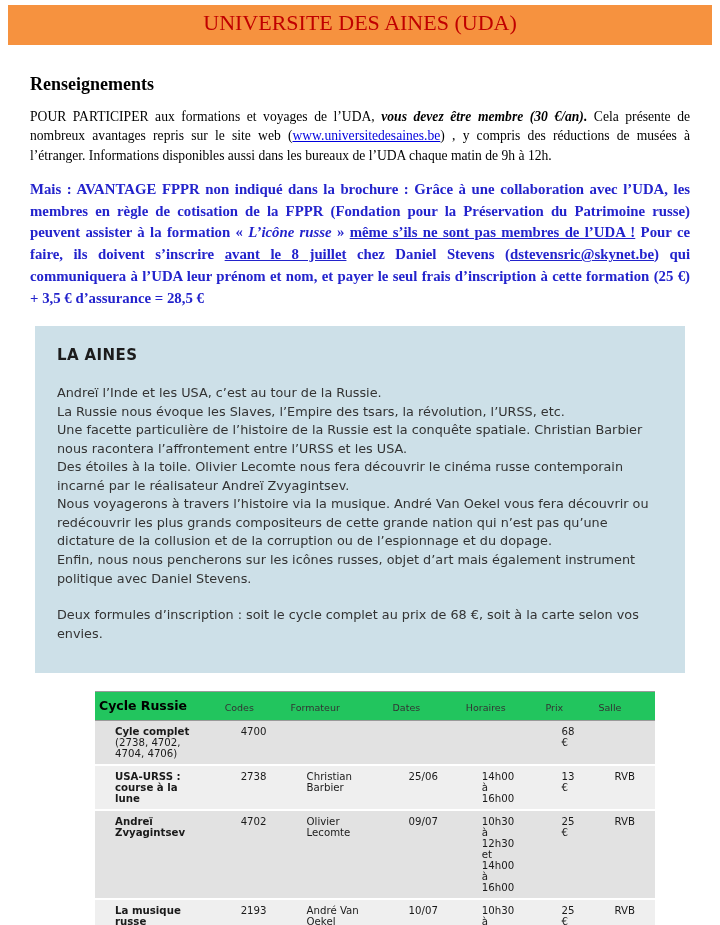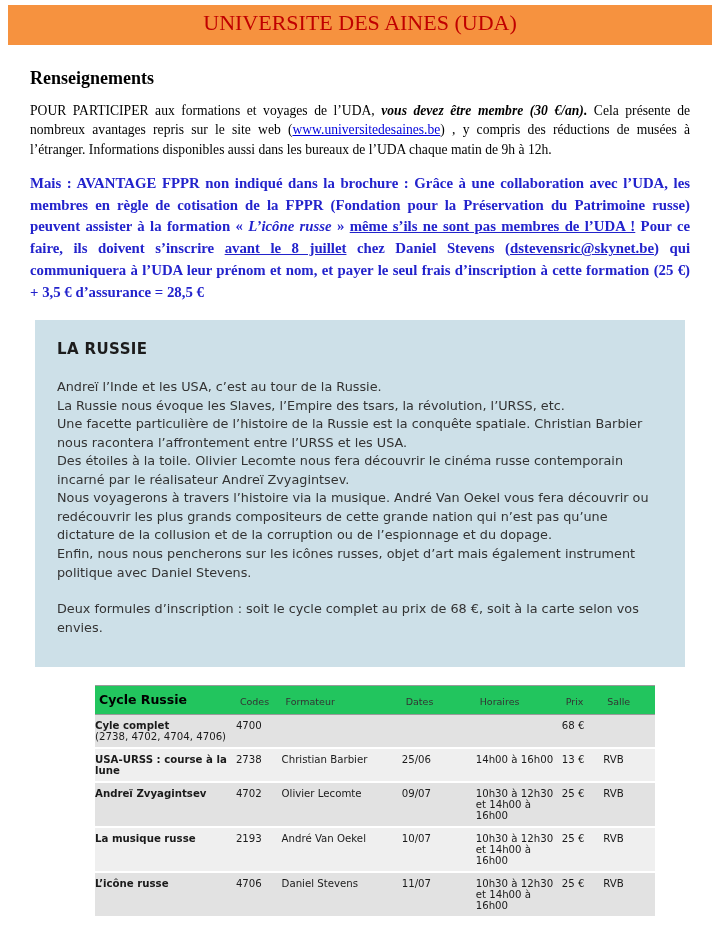--- a/index.html
+++ b/index.html
@@ -13,21 +13,21 @@
     margin:5px 8px 0 8px;
     background:#F6923F;
     text-align:center;
     padding:4px 0 7px 0;
   }
   .banner-title { font-size:22px; font-weight:normal; color:#C00000; line-height:1.3; }
   .banner-subtitle { font-size:21px; font-weight:bold; color:#FFF200; line-height:1.25; }
 
   .content { padding:0 30px; }
 
-  .section-title { font-size:18px; font-weight:bold; margin-top:23px; }
+  .section-title { font-size:18px; font-weight:bold; margin-top:29px; }
 
   .intro {
     margin-top:12px; font-size:13.6px; line-height:1.45; text-align:justify;
   }
   .bold-italic { font-weight:bold; font-style:italic; }
   a.web-link { color:#0000DD; text-decoration:underline; cursor:pointer; }
 
   .advantage {
     margin-top:13px; font-size:14.8px; line-height:1.48;
     color:#2323CC; font-weight:bold; text-align:justify;
@@ -55,21 +55,21 @@
   }
   table.cycle thead th {
     text-align:left; font-weight:normal; font-size:9.5px; color:#333;
     padding:6px 4px 7px 4px; background:#22c55e;
     border-top:1px solid #9a9a9a; border-bottom:1px solid #9a9a9a;
     vertical-align:bottom;
   }
   table.cycle thead th.first { font-weight:bold; font-size:12.5px; color:#000; }
   table.cycle tbody td {
     font-size:10.2px; color:#1a1a1a;
-    padding:5px 0; vertical-align:top;
+    padding:5px 20px; vertical-align:top;
     border-bottom:2px solid #ffffff;
   }
   table.cycle tbody td.lbl { font-weight:bold; }
   table.cycle tbody tr:nth-child(odd)  td { background:#e2e2e2; }
   table.cycle tbody tr:nth-child(even) td { background:#efefef; }
   .sub { font-weight:normal; }
 </style>
 </head>
 <body>
 
@@ -79,21 +79,21 @@
 
 <div class="content">
 
   <div class="section-title">Renseignements</div>
 
   <p class="intro"><span>POUR PARTICIPER aux formations et voyages de l’UDA, </span><span class="bold-italic">vous devez être membre (30 €/an).</span><span> Cela présente de nombreux avantages repris sur le site web (</span><a class="web-link">www.universitedesaines.be</a><span>) , y compris des réductions de musées à l’étranger. Informations disponibles aussi dans les bureaux de l’UDA chaque matin de 9h à 12h.</span></p>
 
   <p class="advantage"><span>Mais : AVANTAGE FPPR non indiqué dans la brochure : Grâce à une collaboration avec l’UDA, les membres en règle de cotisation de la FPPR (Fondation pour la Préservation du Patrimoine russe) peuvent assister à la formation « </span><span class="it">L’icône russe</span><span> »  </span><span class="ul">même s’ils ne sont pas membres de l’UDA !</span><span> Pour ce faire, ils doivent s’inscrire </span><span class="ul">avant le 8 juillet</span><span> chez Daniel Stevens (</span><a class="email-link">dstevensric@skynet.be</a><span>) qui communiquera à l’UDA leur prénom et nom, et payer le seul frais d’inscription à cette formation (25 €) + 3,5 € d’assurance = 28,5 €</span></p>
 
   <div class="russie">
-    <div class="russie-title">LA RUSSIE</div>
+    <div class="russie-title">LA AINES</div>
     <p>Andreï l’Inde et les USA, c’est au tour de la Russie.</p>
     <p>La Russie nous évoque les Slaves, l’Empire des tsars, la révolution, l’URSS, etc.</p>
     <p>Une facette particulière de l’histoire de la Russie est la conquête spatiale. Christian Barbier nous racontera l’affrontement entre l’URSS et les USA.</p>
     <p>Des étoiles à la toile. Olivier Lecomte nous fera découvrir le cinéma russe contemporain incarné par le réalisateur Andreï Zvyagintsev.</p>
     <p>Nous voyagerons à travers l’histoire via la musique. André Van Oekel vous fera découvrir ou redécouvrir les plus grands compositeurs de cette grande nation qui n’est pas qu’une dictature de la collusion et de la corruption ou de l’espionnage et du dopage.</p>
     <p>Enfin, nous nous pencherons sur les icônes russes, objet d’art mais également instrument politique avec Daniel Stevens.</p>
     <p></p>
     <p>Deux formules d’inscription : soit le cycle complet au prix de 68 €, soit à la carte selon vos envies.</p>
   </div>
 

